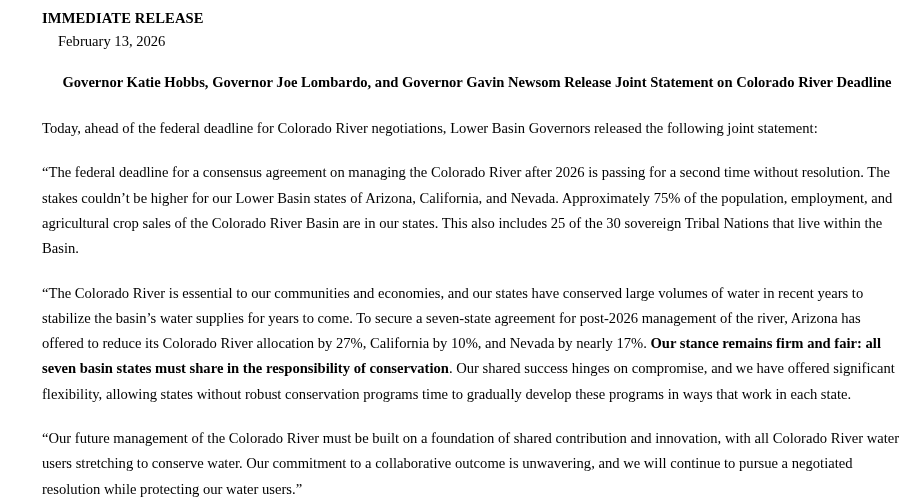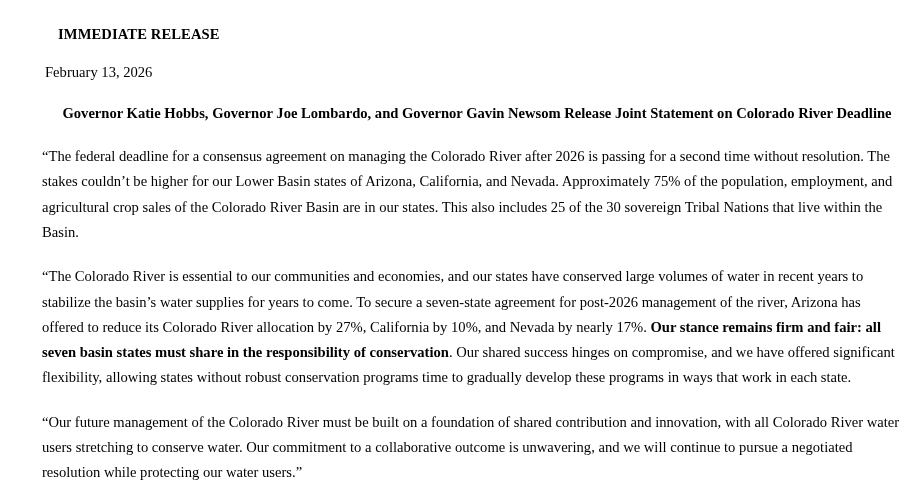--- a/index.html
+++ b/index.html
@@ -19,27 +19,27 @@
     width: 920px;
     height: 499px;
     padding: 4px 20px 0 42px;
     background: #ffffff;
   }
   .release-label {
     font-weight: bold;
     font-size: 14.6px;
     line-height: 1.48;
     letter-spacing: 0.1px;
-    margin: 16px;
+    margin: 0;
     padding-top: 4px;
   }
   .release-date {
     font-size: 14.6px;
     line-height: 1.48;
-    margin: 1px 0 0 3px;
+    margin: 1px 0 0 16px;
   }
   .headline {
     font-weight: bold;
     font-size: 14.6px;
     line-height: 1.5;
     margin: 20px 0 0 0;
     padding-left: 12px;
     white-space: nowrap;
     text-align: center;
   }
@@ -61,20 +61,21 @@
 <body>
 
 <div class="page">
 
   <p class="release-label">IMMEDIATE RELEASE</p>
 
   <p class="release-date">February 13, 2026</p>
 
   <h1 class="headline">Governor Katie Hobbs, Governor Joe Lombardo, and Governor Gavin Newsom Release Joint Statement on Colorado River Deadline</h1>
 
+  <p class="body-par first-body">Today, ahead of the federal deadline for Colorado River negotiations, Lower Basin Governors released the following joint statement:</p>
 
   <p class="body-par">“The federal deadline for a consensus agreement on managing the Colorado River after 2026 is passing for a second time without resolution. The stakes couldn’t be higher for our Lower Basin states of Arizona, California, and Nevada. Approximately 75% of the population, employment, and agricultural crop sales of the Colorado River Basin are in our states. This also includes 25 of the 30 sovereign Tribal Nations that live within the Basin.</p>
 
   <p class="body-par"><span>“The Colorado River is essential to our communities and economies, and our states have conserved large volumes of water in recent years to stabilize the basin’s water supplies for years to come. To secure a seven-state agreement for post-2026 management of the river, Arizona has offered to reduce its Colorado River allocation by 27%, California by 10%, and Nevada by nearly 17%. </span><b>Our stance remains firm and fair: all seven basin states must share in the responsibility of conservation</b><span>. Our shared success hinges on compromise, and we have offered significant flexibility, allowing states without robust conservation programs time to gradually develop these programs in ways that work in each state.</span></p>
 
   <p class="body-par">“Our future management of the Colorado River must be built on a foundation of shared contribution and innovation, with all Colorado River water users stretching to conserve water. Our commitment to a collaborative outcome is unwavering, and we will continue to pursue a negotiated resolution while protecting our water users.”</p>
 
 </div>
 
 </body></html>

